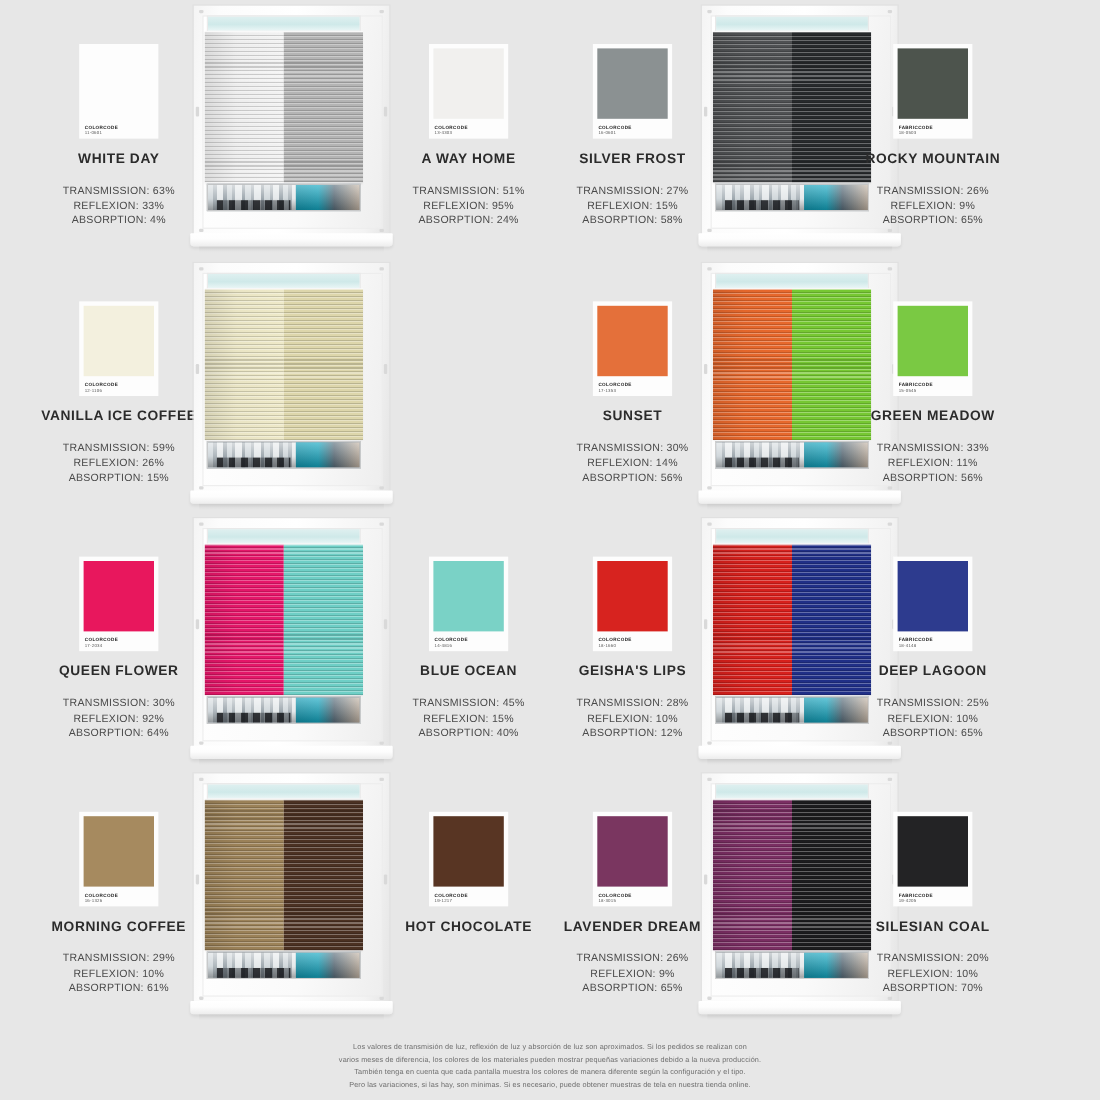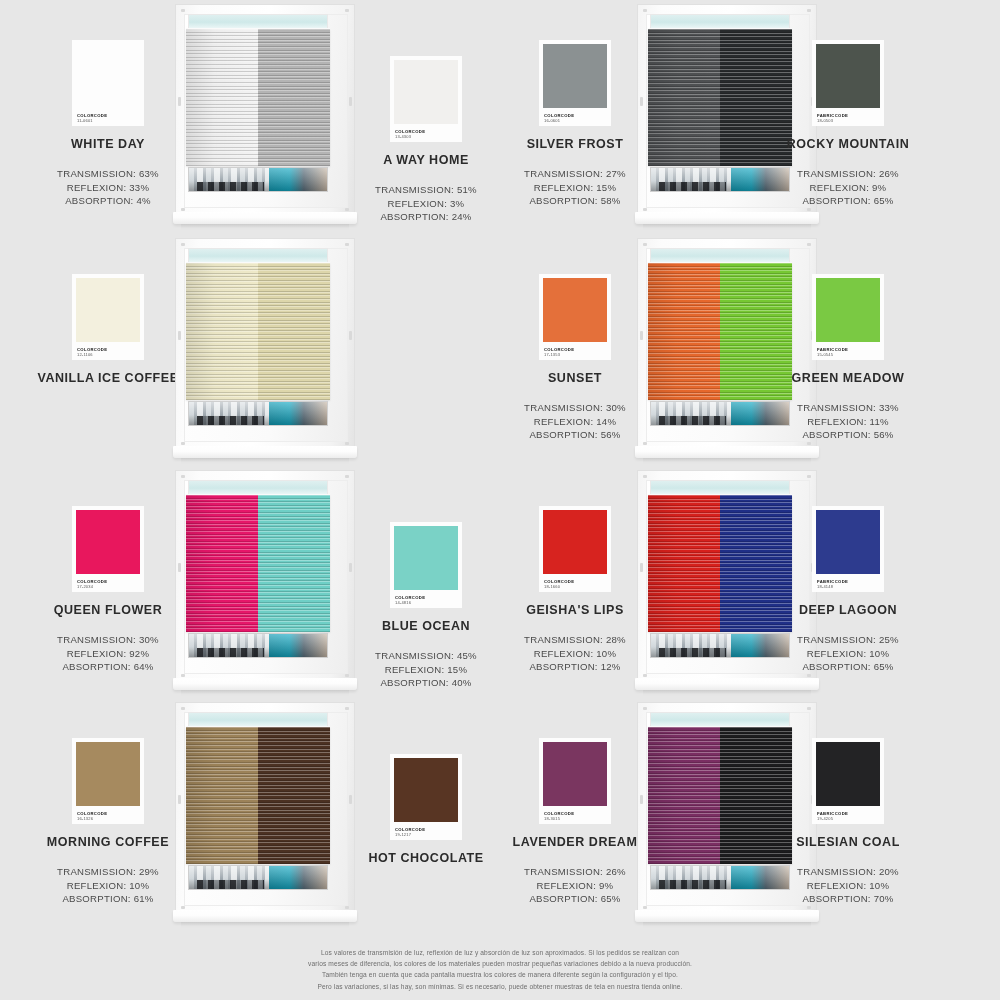--- a/index.html
+++ b/index.html
@@ -26,21 +26,21 @@
   .row.r3 { top: 470px; }
   .row.r4 { top: 702px; }
 
   
   .card {
     position: absolute;
     width: 176px;
     text-align: center;
   }
   .card.c1 { left: 20px;  top: 36px; }
-  .card.c2 { left: 338px; top: 52px; }
+  .card.c2 { left: 338px; top: 36px; }
   .card.c3 { left: 487px; top: 36px; }
   .card.c4 { left: 760px; top: 36px; }
 
   .swatch {
     width: 72px; height: 86px;
     background: #fdfdfd;
     margin: 0 auto;
     padding: 4px 4px 0 4px;
     box-shadow: 0 0 0 0 rgba(0,0,0,0);
     position: relative;
@@ -278,21 +278,21 @@
       <div class="swatch">
         <span class="chip" style="background-color: rgb(241, 240, 238);"></span>
         <span class="codewrap">
           <span class="codelabel">COLORCODE</span>
           <span class="codenum">13-4303</span>
         </span>
       </div>
       <div class="cname">A WAY HOME</div>
       <div class="cstats">
         <span>TRANSMISSION: 51%</span>
-        <span>REFLEXION: 3%</span>
+        <span>REFLEXION: 95%</span>
         <span>ABSORPTION: 24%</span>
       </div>
     </div>
 
     <div class="card c3">
       <div class="swatch">
         <span class="chip" style="background-color: rgb(139, 145, 146);"></span>
         <span class="codewrap">
           <span class="codelabel">COLORCODE</span>
           <span class="codenum">16-0601</span>
@@ -351,20 +351,25 @@
   <div class="row r2">
     <div class="card c1">
       <div class="swatch">
         <span class="chip" style="background-color: rgb(243, 240, 222);"></span>
         <span class="codewrap">
           <span class="codelabel">COLORCODE</span>
           <span class="codenum">12-1106</span>
         </span>
       </div>
       <div class="cname">VANILLA ICE COFFEE</div>
+      <div class="cstats">
+        <span>TRANSMISSION: 59%</span>
+        <span>REFLEXION: 26%</span>
+        <span>ABSORPTION: 15%</span>
+      </div>
     </div>
 
     <div class="window wleft">
       <div class="frame-outer">
         <div class="screw tl"></div>
         <div class="screw tr"></div>
         <div class="screw bl"></div>
         <div class="screw br"></div>
         <div class="screw ml"></div>
         <div class="screw mr"></div>

